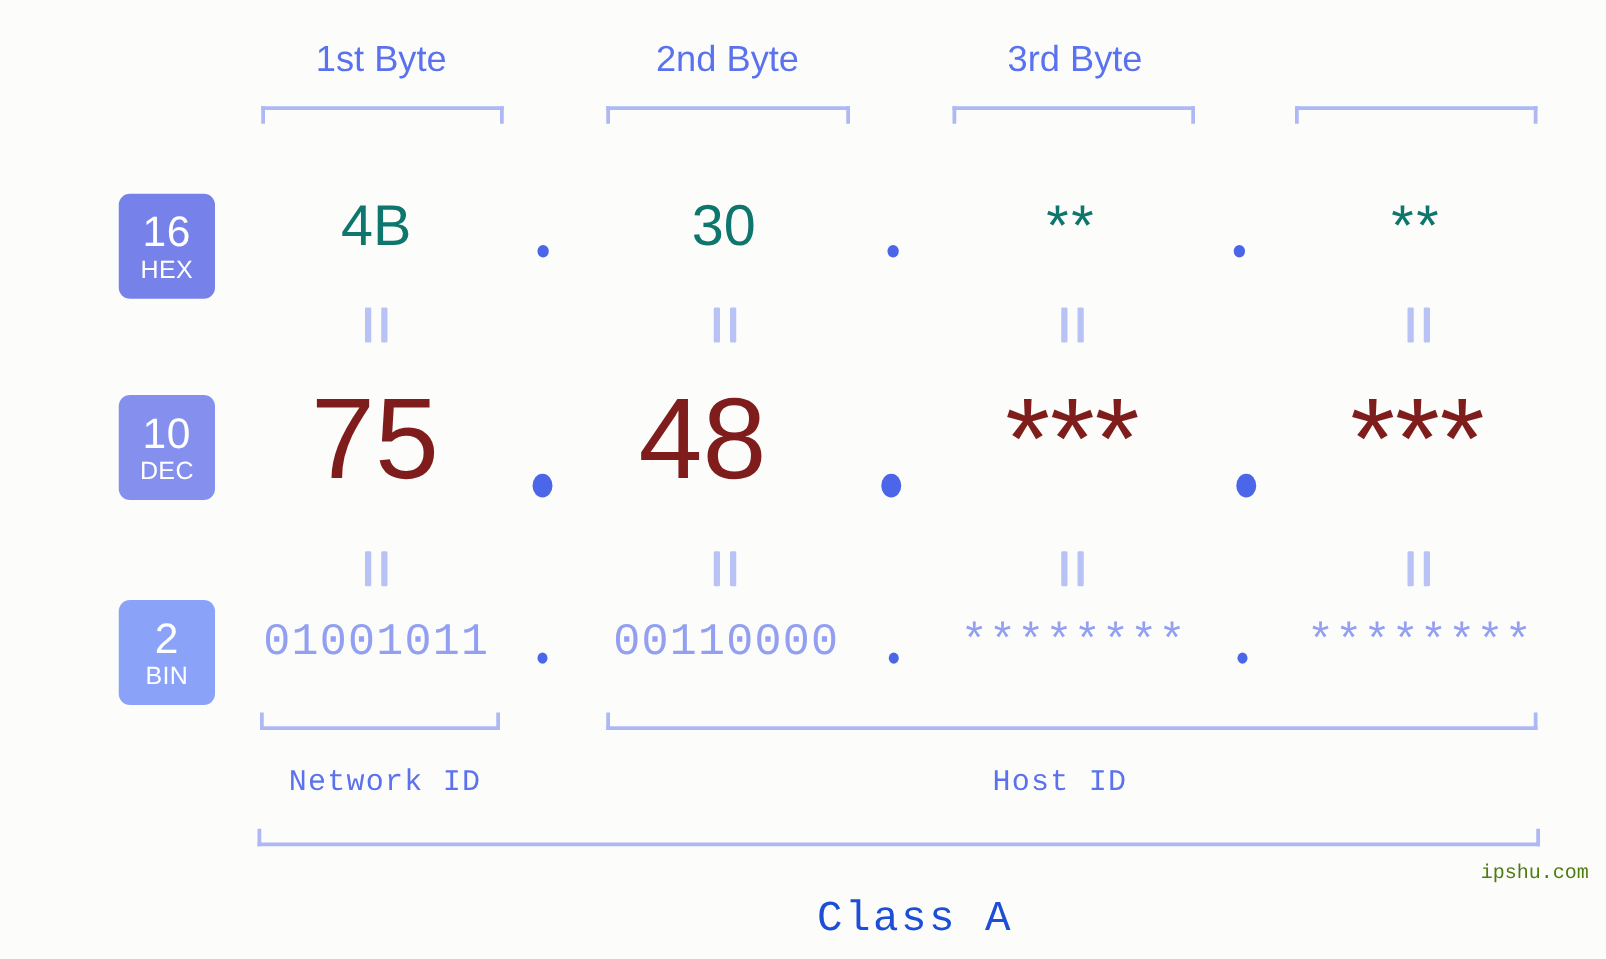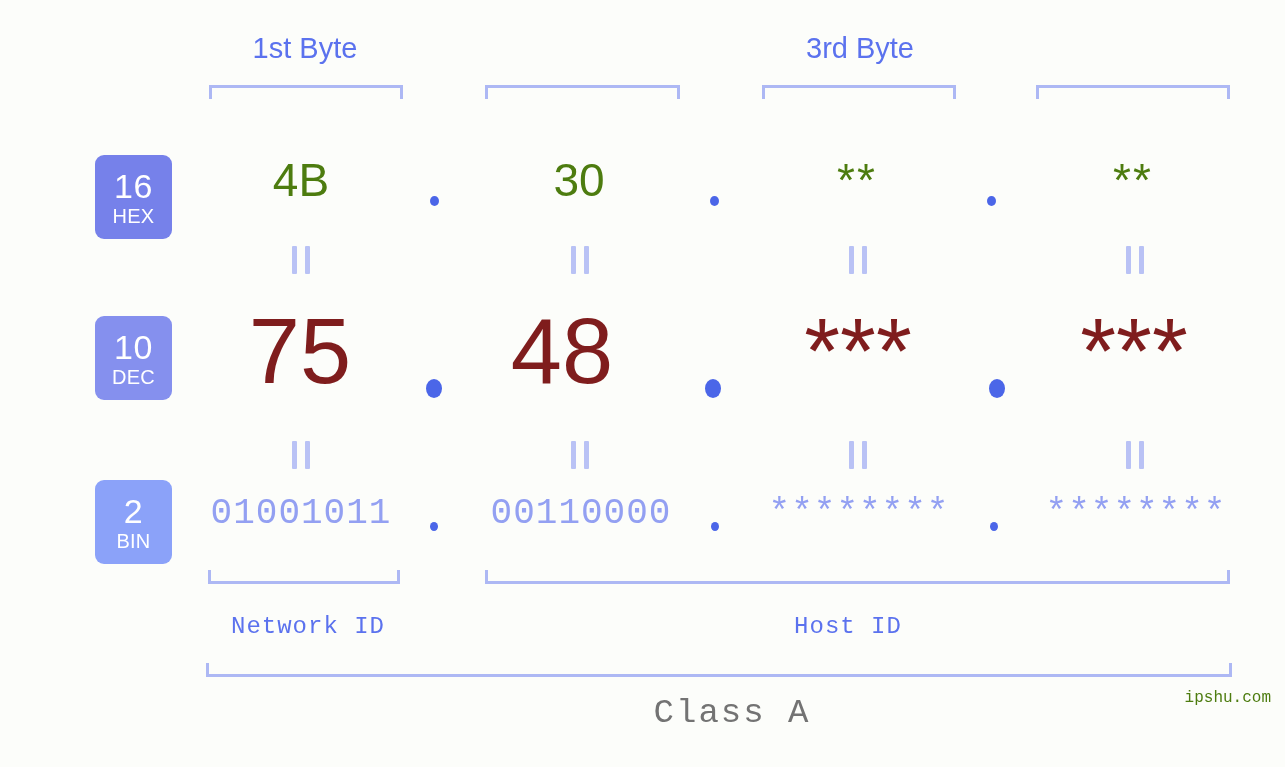--- a/index.html
+++ b/index.html
@@ -86,21 +86,21 @@
   .cell {
     position: absolute;
     text-align: center;
     white-space: nowrap;
   }
 
   .row-hex .cell {
     top: 150px;
     font-size: 46px;
     font-weight: 400;
-    color: #4d7c0f;
+    color: #0f766e;
     font-family: "Liberation Sans", sans-serif;
     line-height: 60px;
   }
   .row-hex .cell.stars {
     font-size: 46px;
     letter-spacing: 2px;
   }
 
   .row-dec .cell {
     top: 295px;
@@ -158,42 +158,44 @@
     letter-spacing: 1px;
     white-space: nowrap;
   }
 
   
   .class-label {
     position: absolute;
     text-align: center;
     font-family: "Liberation Mono", monospace;
     font-size: 34px;
-    color: #737373;
+    color: #1d4ed8;
     letter-spacing: 2px;
     white-space: nowrap;
+    margin-top: 23px;
   }
 
   
   .watermark {
     position: absolute;
     right: 14px;
     bottom: 22px;
     font-family: "Liberation Mono", monospace;
     font-size: 16px;
     color: #4d7c0f;
     letter-spacing: 0px;
   }
 </style>
 </head>
 <body>
 
 <div class="canvas">
 
   <div class="byte-label" style="left:205px; width:200px;">1st Byte</div>
+  <div class="byte-label" style="left:482px; width:200px;">2nd Byte</div>
   <div class="byte-label" style="left:760px; width:200px;">3rd Byte</div>
 
   <div class="bracket bracket-down" style="left:209px; top:85px; width:194px;"></div>
   <div class="bracket bracket-down" style="left:485px; top:85px; width:195px;"></div>
   <div class="bracket bracket-down" style="left:762px; top:85px; width:194px;"></div>
   <div class="bracket bracket-down" style="left:1036px; top:85px; width:194px;"></div>
 
   <div class="badge" id="badge-hex">
     <span class="badge-num">16</span>
     <span class="badge-name">HEX</span>

